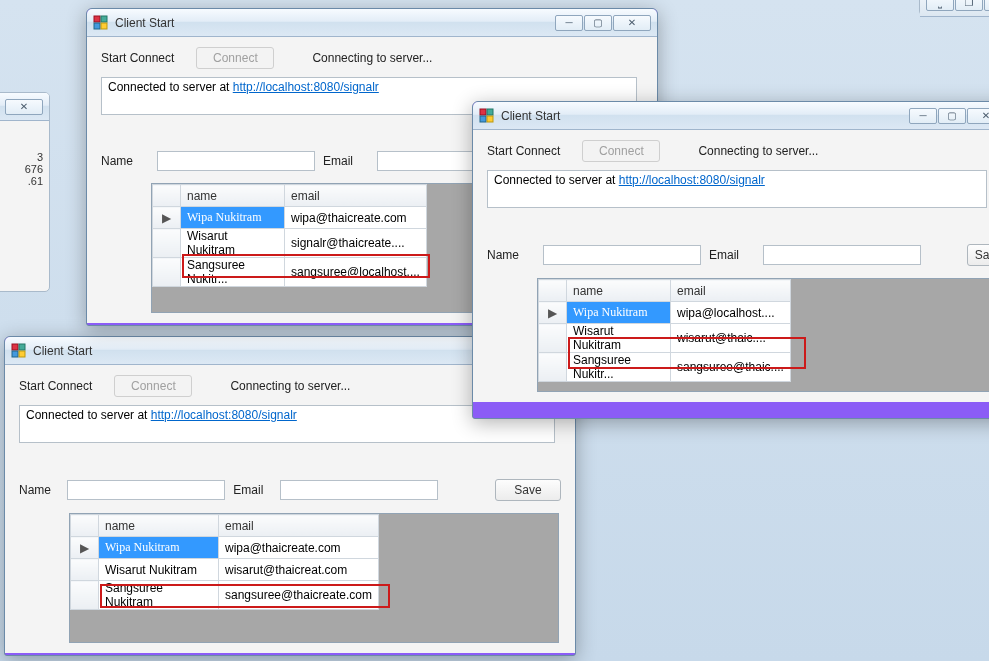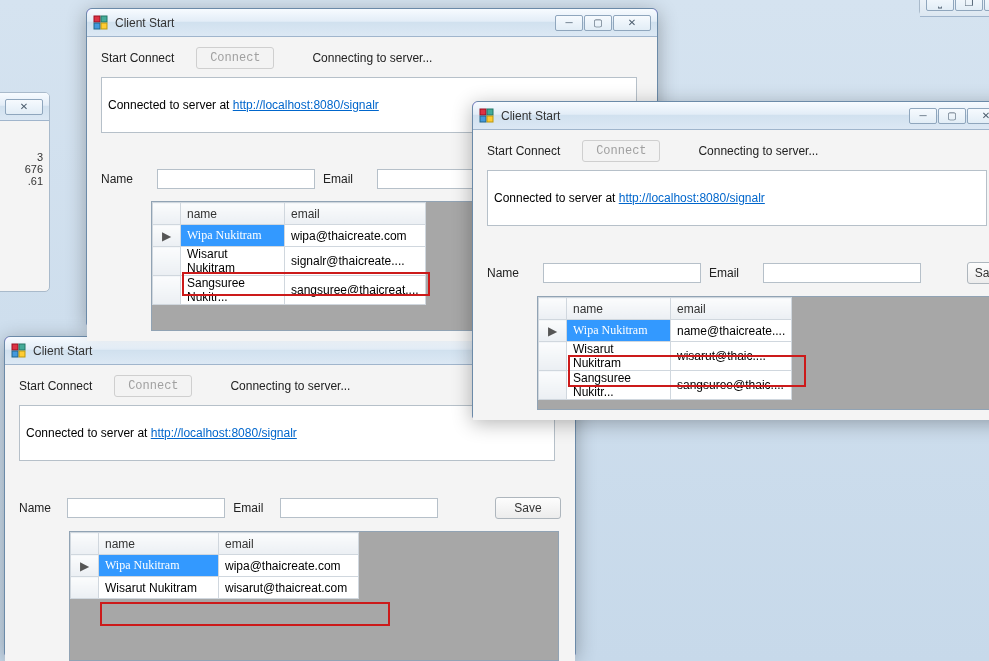--- a/index.html
+++ b/index.html
@@ -81,26 +81,25 @@
       display: inline-flex;
       align-items: center;
       justify-content: center;
       color: #333;
       cursor: pointer;
     }
     .btn.disabled {
       color: #a0a0a0;
       border-color: #cfcfcf;
       background: #f3f3f3;
-      font-family: Liberation Mono, monospace;
     }
     .logbox {
       border: 1px solid #b6c0c9;
       background: #fff;
-      padding: 20px 6px;
+      padding: 2px 6px;
       min-height: 38px;
       font-size: 12px;
       color: #000;
       position: relative;
     }
     .logbox a { color: #0066cc; text-decoration: underline; }
     .input {
       border: 1px solid #b6c0c9;
       height: 20px;
       background: #fff;
@@ -217,20 +216,25 @@
         </tr>
         <tr class="selected">
           <td class="rowhead">▶</td>
           <td class="namecell">Wipa Nukitram</td>
           <td>wipa@thaicreate.com</td>
         </tr>
         <tr>
           <td class="rowhead"></td>
           <td>Wisarut Nukitram</td>
           <td>wisarut@thaicreat.com</td>
+        </tr>
+        <tr>
+          <td class="rowhead"></td>
+          <td>Sangsuree Nukitram</td>
+          <td>sangsuree@thaicreate.com</td>
         </tr>
       </tbody></table>
       <div class="redbox" style="left:30px; top:70px; width:290px; height:24px;"></div>
     </div>
   </div>
 </div>
 
 <div class="window" style="left:86px; top:8px; width:572px; height:318px;">
   <div class="titlebar">
     <svg class="app-icon" viewBox="0 0 16 16">
@@ -275,21 +279,21 @@
           <td>wipa@thaicreate.com</td>
         </tr>
         <tr>
           <td class="rowhead"></td>
           <td>Wisarut Nukitram</td>
           <td>signalr@thaicreate....</td>
         </tr>
         <tr>
           <td class="rowhead"></td>
           <td>Sangsuree Nukitr...</td>
-          <td>sangsuree@thaicreat....</td>
+          <td>sangsuree@localhost....</td>
         </tr>
       </tbody></table>
       <div class="redbox" style="left:30px; top:70px; width:248px; height:24px;"></div>
     </div>
   </div>
 </div>
 
 <div class="window" style="left:472px; top:101px; width:540px; height:318px;">
   <div class="titlebar">
     <svg class="app-icon" viewBox="0 0 16 16">
@@ -326,21 +330,21 @@
       <table class="grid">
         <tbody>
             <tr>
           <th class="rowhead"></th>
           <th style="width:104px;">name</th>
           <th style="width:120px;">email</th>
         </tr>
         <tr class="selected">
           <td class="rowhead">▶</td>
           <td class="namecell">Wipa Nukitram</td>
-          <td>name@thaicreate....</td>
+          <td>wipa@localhost....</td>
         </tr>
         <tr>
           <td class="rowhead"></td>
           <td>Wisarut Nukitram</td>
           <td>wisarut@thaic....</td>
         </tr>
         <tr>
           <td class="rowhead"></td>
           <td>Sangsuree Nukitr...</td>
           <td>sangsuree@thaic....</td>

